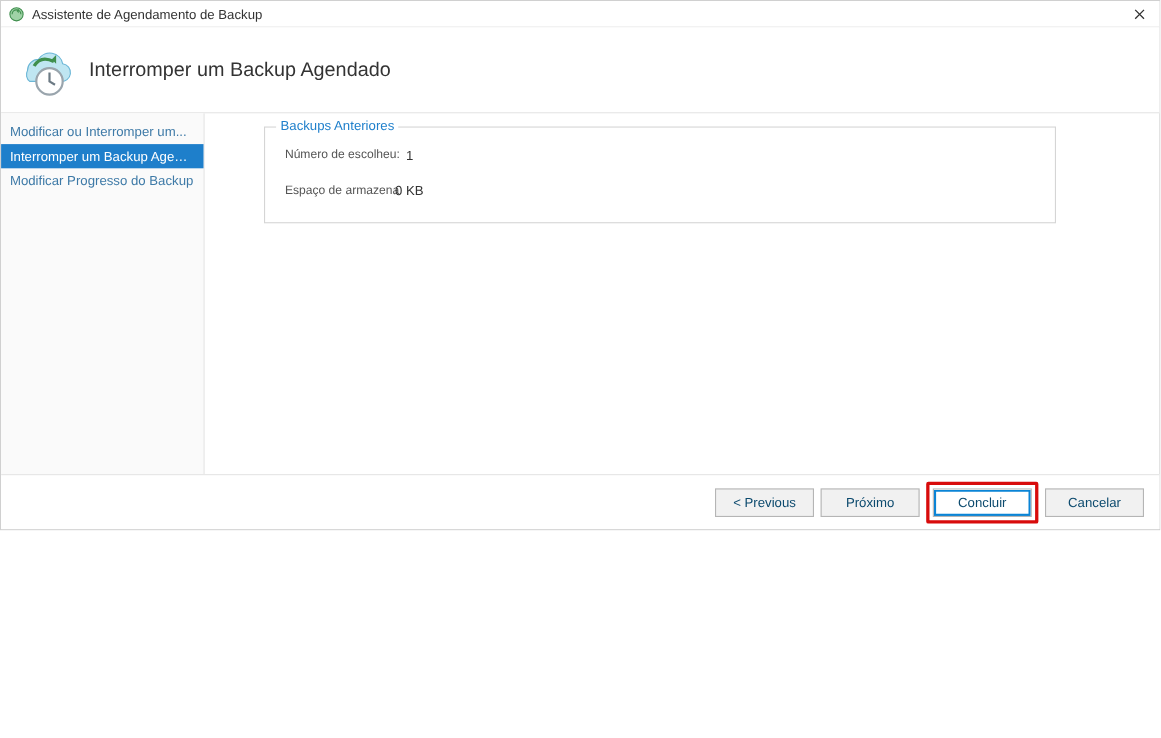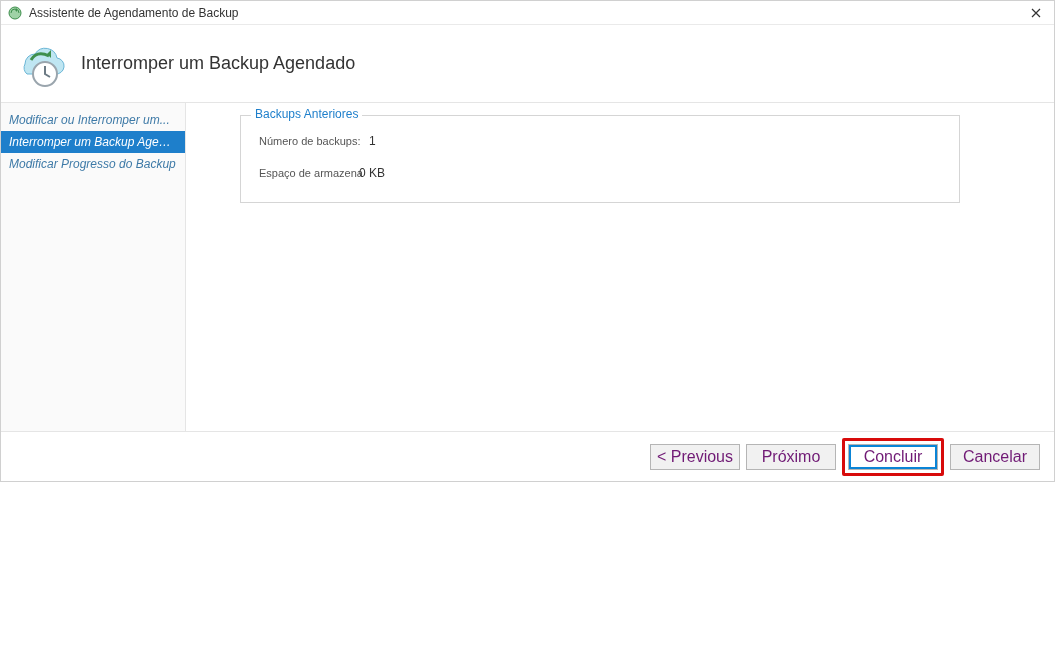--- a/index.html
+++ b/index.html
@@ -12,40 +12,40 @@
   .title-text { flex: 1; font-size: 12px; color: #333; }
   .close-btn { width: 24px; height: 24px; display: flex; align-items: center; justify-content: center; cursor: pointer; }
 
   .header { height: 78px; display: flex; align-items: center; padding-left: 10px; background: #fff; border-bottom: 1px solid #e5e5e5; }
   .header-icon { width: 56px; height: 56px; margin-right: 14px; }
   .header-title { font-size: 18px; color: #333; }
 
   .body { flex: 1; display: flex; min-height: 0; }
 
   .sidebar { width: 185px; background: #fafafa; border-right: 1px solid #e5e5e5; padding-top: 6px; }
-  .side-item { padding: 4px 8px; font-size: 12px; color: #3e7aa7; cursor: pointer; white-space: nowrap; overflow: hidden; text-overflow: ellipsis; font-style: italic; }
+  .side-item { padding: 4px 8px; font-size: 12px; color: #3e7aa7; cursor: pointer; white-space: nowrap; overflow: hidden; text-overflow: ellipsis; }
   .side-item.selected { background: #1e7fcb; color: #fff; }
 
   .main { flex: 1; padding: 12px 24px 12px 18px; display: flex; flex-direction: column; }
 
   .info-box { border: 1px dashed #bfbfbf; padding: 6px 10px; margin-bottom: 18px; max-width: 510px; }
   .info-line1 { font-size: 12px; color: #555; }
   .info-line2 { font-size: 11px; color: #777; }
 
   .fieldset { border: 1px solid #d5d5d5; position: relative; padding: 18px 18px 22px 18px; max-width: 720px; margin-left: 36px; }
   .legend { position: absolute; top: -9px; left: 10px; background: #fff; padding: 0 4px; font-size: 12px; color: #1e7fcb; }
   .row { display: flex; align-items: center; margin-bottom: 18px; }
   .row:last-child { margin-bottom: 0; }
   .row-label { width: 110px; font-size: 11px; color: #555; }
   .row-value { font-size: 12px; color: #333; }
 
   .spacer { flex: 1; }
 
   .footer { height: 50px; display: flex; align-items: center; justify-content: flex-end; gap: 6px; padding: 0 14px; border-top: 1px solid #e5e5e5; background: #fff; }
-  .btn { min-width: 90px; height: 26px; border: 1px solid #b5b5b5; background: #f1f1f1; font-size: 16px; color: #701a75; cursor: pointer; display: inline-flex; align-items: center; justify-content: center; }
+  .btn { min-width: 90px; height: 26px; border: 1px solid #b5b5b5; background: #f1f1f1; font-size: 12px; color: #0c4a6e; cursor: pointer; display: inline-flex; align-items: center; justify-content: center; }
   .btn.focus-ring { box-shadow: inset 0 0 0 2px #0a84d6; background: #fff; }
   .highlight-wrap { border: 3px solid #d80b0b; padding: 3px; border-radius: 2px; }
 </style>
 </head>
 <body>
 
 <div class="window">
 
   <div class="titlebar">
     <span class="title-icon">
@@ -84,21 +84,21 @@
       <div class="side-item">Modificar Progresso do Backup</div>
     </div>
 
     <div class="main">
 
 
       <div class="fieldset">
         <div class="legend">Backups Anteriores</div>
 
         <div class="row">
-          <div class="row-label">Número de backups:</div>
+          <div class="row-label">Número de escolheu:</div>
           <div class="row-value">1</div>
         </div>
 
         <div class="row">
           <div class="row-label" style="width:104px; overflow:hidden; white-space:nowrap;">Espaço de armazenamento usado:</div>
           <div class="row-value" style="margin-left:-4px;">0 KB</div>
         </div>
 
       </div>
 

